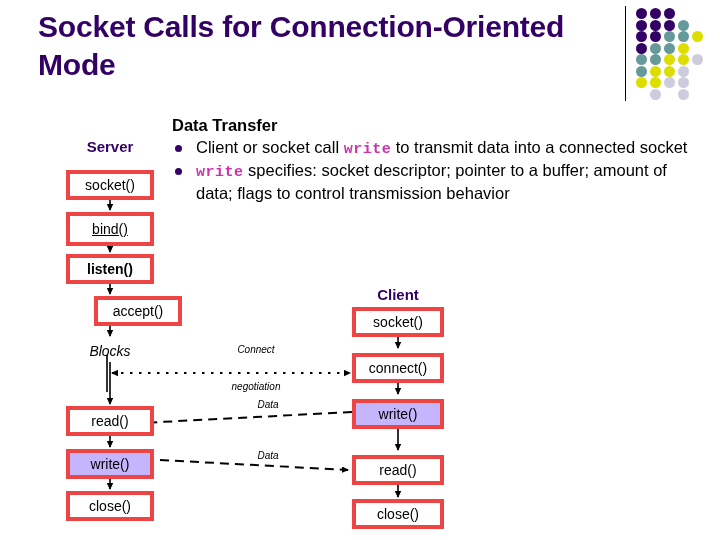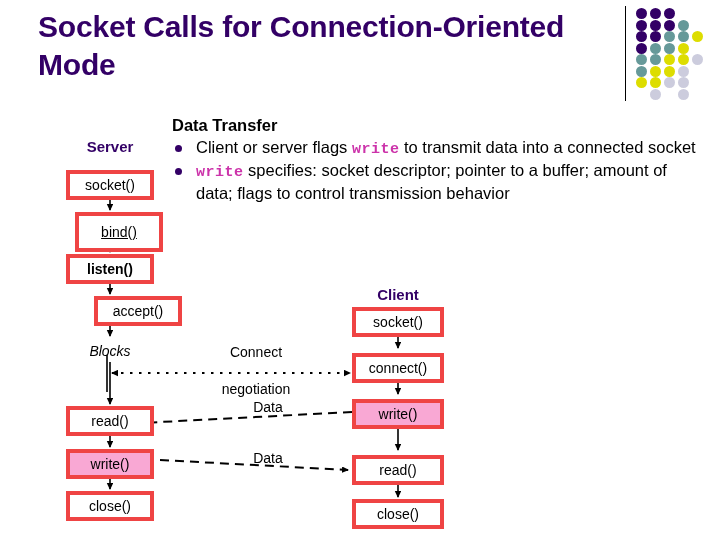--- a/index.html
+++ b/index.html
@@ -121,37 +121,38 @@
     border: 4px solid #ef4444;
     background: #ffffff;
     font-size: 14px;
     color: #000000;
     display: flex;
     align-items: center;
     justify-content: center;
     white-space: nowrap;
   }
   .node.highlight {
-    background: #f9a8d4;
+    background: #c4b5fd;
   }
   .plain-label {
     position: absolute;
     font-size: 14px;
     color: #000000;
     text-align: center;
     white-space: nowrap;
     font-style: italic;
   }
   .edge-label {
     position: absolute;
-    font-size: 14px;
+    font-size: 10px;
     color: #000000;
     text-align: center;
     white-space: nowrap;
     line-height: 1.15;
+    font-style: italic;
   }
 </style>
 </head>
 <body>
 
 <div id="slide-title">Socket Calls for Connection-Oriented Mode</div>
 
 <div id="title-divider"></div>
 
 <div id="dot-grid">
@@ -188,21 +189,21 @@
     <span class="dot" style="left: 42px; top: 80.5px; background: rgb(204, 204, 221);"></span>
   </div>
 
 <div id="body-block">
   <div id="body-heading">Data Transfer</div>
   <div id="bullet-list">
       <div class="bullet-row">
         <div class="bullet-mark">
           <i></i>
         </div>
-        <div class="bullet-text"><span>Client or server flags </span><span class="kw">write</span><span> to transmit data into a connected socket</span></div>
+        <div class="bullet-text"><span>Client or socket call </span><span class="kw">write</span><span> to transmit data into a connected socket</span></div>
       </div>
       <div class="bullet-row">
         <div class="bullet-mark">
           <i></i>
         </div>
         <div class="bullet-text"><span class="kw">write</span><span> specifies: socket descriptor; pointer to a buffer; amount of data; flags to control transmission behavior</span></div>
       </div>
     </div>
 </div>
 
@@ -247,21 +248,21 @@
     <g>
       <line x1="160" y1="460" x2="348" y2="470" stroke="#000" stroke-width="2" stroke-dasharray="9,6" marker-end="url(#ah)"></line>
     </g>
   </svg>
 
   <div class="col-label" style="left:66px; top:138px; width:88px;">Server</div>
 
   <div class="col-label" style="left:352px; top:286px; width:92px;">Client</div>
 
   <div class="node" style="left:66px; top:170px; width:88px; height:30px;">socket()</div>
-  <div class="node" style="left:75px; top:212px; width:88px; height:40px;text-decoration:underline;">bind()</div>
+  <div class="node" style="left:66px; top:212px; width:88px; height:34px;text-decoration:underline;">bind()</div>
   <div class="node" style="left:66px; top:254px; width:88px; height:30px;font-weight:bold;">listen()</div>
   <div class="node" style="left:66px; top:296px; width:88px; height:30px;margin-left:28px;">accept()</div>
 
   <div class="plain-label" style="left:66px; top:343px; width:88px;">Blocks</div>
 
   <div class="node" style="left:66px; top:406px; width:88px; height:30px;">read()</div>
   <div class="node highlight" style="left:66px; top:449px; width:88px; height:30px;">write()</div>
   <div class="node" style="left:66px; top:491px; width:88px; height:30px;">close()</div>
 
   <div class="node" style="left:352px; top:307px; width:92px; height:30px;">socket()</div>

